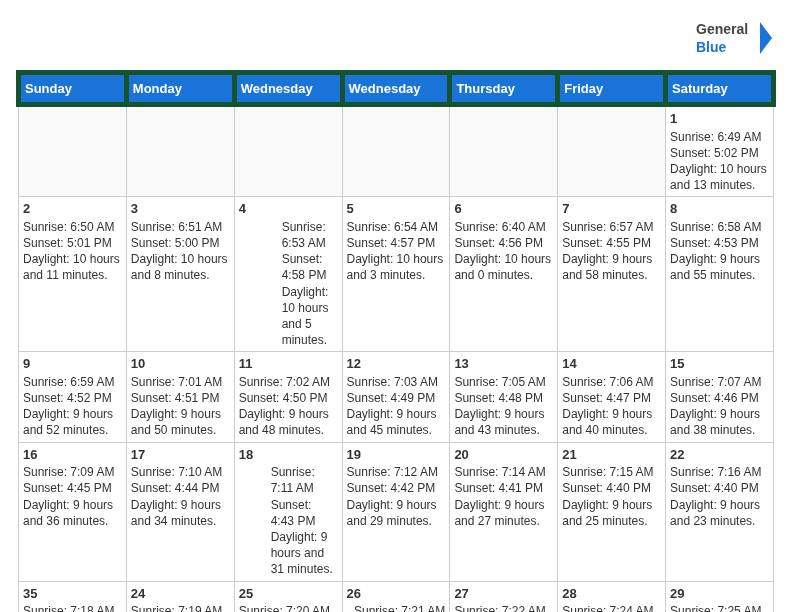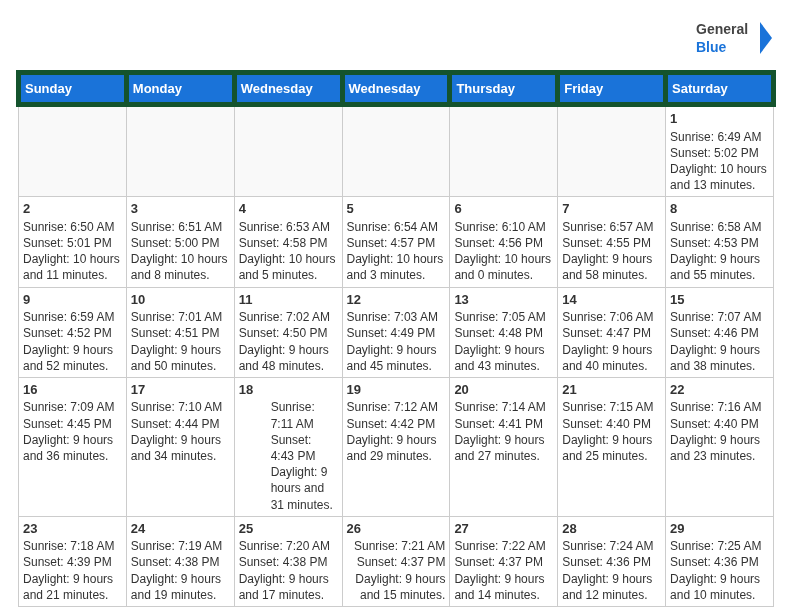--- a/index.html
+++ b/index.html
@@ -118,33 +118,33 @@
 Daylight: 10 hours and 11 minutes.</div>
         </td>
         <td>
           <span class="day-num">3</span>
           <div class="cell-content" style="white-space: pre-line;">Sunrise: 6:51 AM
 Sunset: 5:00 PM
 Daylight: 10 hours and 8 minutes.</div>
         </td>
         <td>
           <span class="day-num">4</span>
-          <div class="cell-content" style="white-space: pre-line;">Sunrise: 6:53 AM
+          <div class="cell-content" style="white-space: pre-line; margin-left: 43px;">Sunrise: 6:53 AM
 Sunset: 4:58 PM
 Daylight: 10 hours and 5 minutes.</div>
         </td>
         <td>
           <span class="day-num">5</span>
           <div class="cell-content" style="white-space: pre-line;">Sunrise: 6:54 AM
 Sunset: 4:57 PM
 Daylight: 10 hours and 3 minutes.</div>
         </td>
         <td>
           <span class="day-num">6</span>
-          <div class="cell-content" style="white-space: pre-line;">Sunrise: 6:10 AM
+          <div class="cell-content" style="white-space: pre-line;">Sunrise: 6:40 AM
 Sunset: 4:56 PM
 Daylight: 10 hours and 0 minutes.</div>
         </td>
         <td>
           <span class="day-num">7</span>
           <div class="cell-content" style="white-space: pre-line;">Sunrise: 6:57 AM
 Sunset: 4:55 PM
 Daylight: 9 hours and 58 minutes.</div>
         </td>
         <td>
@@ -237,21 +237,21 @@
         </td>
         <td>
           <span class="day-num">22</span>
           <div class="cell-content" style="white-space: pre-line;">Sunrise: 7:16 AM
 Sunset: 4:40 PM
 Daylight: 9 hours and 23 minutes.</div>
         </td>
       </tr>
       <tr>
         <td>
-          <span class="day-num">23</span>
+          <span class="day-num">35</span>
           <div class="cell-content" style="white-space: pre-line;">Sunrise: 7:18 AM
 Sunset: 4:39 PM
 Daylight: 9 hours and 21 minutes.</div>
         </td>
         <td>
           <span class="day-num">24</span>
           <div class="cell-content" style="white-space: pre-line;">Sunrise: 7:19 AM
 Sunset: 4:38 PM
 Daylight: 9 hours and 19 minutes.</div>
         </td>

